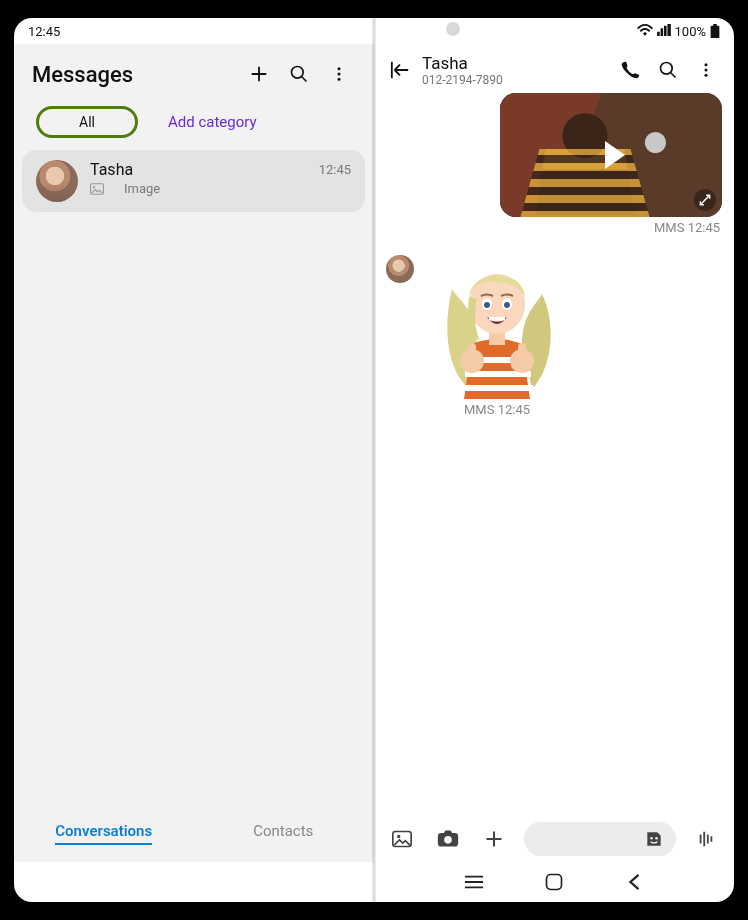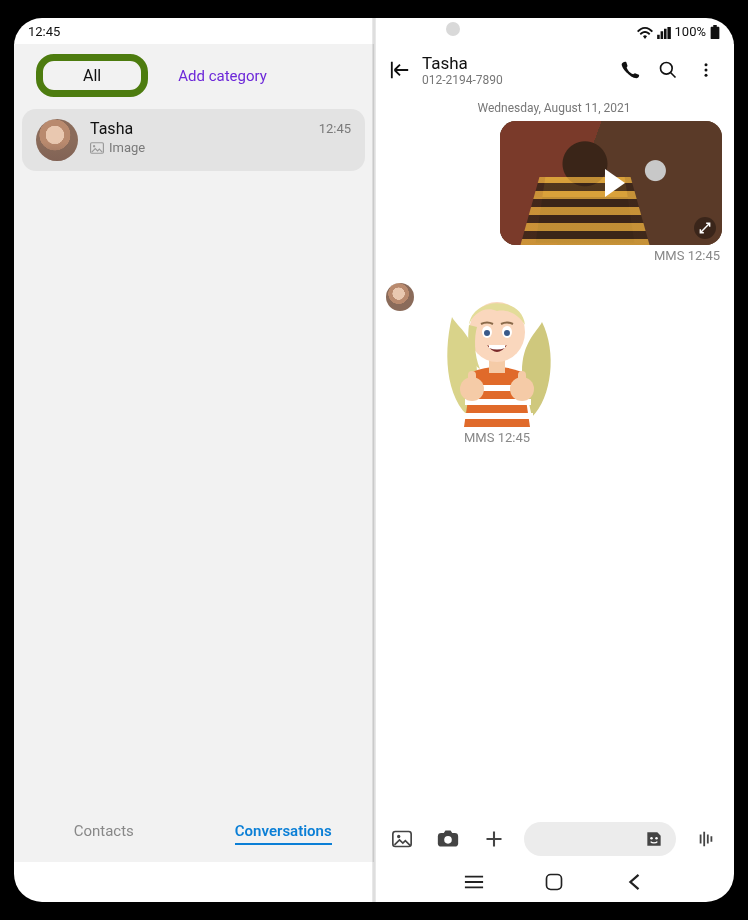--- a/index.html
+++ b/index.html
@@ -15,21 +15,21 @@
     position: absolute;
     top: 0; left: 0; right: 0; bottom: 0;
     border-radius: 34px;
     background: #000;
     padding: 18px 14px 18px 14px;
   }
   .screen {
     width: 100%;
     height: 100%;
     background: #fff;
-    border-radius: 28px;
+    border-radius: 18px;
     overflow: hidden;
     display: flex;
     flex-direction: column;
     position: relative;
   }
   
   .hinge {
     position: absolute;
     left: 50%;
     top: 0;
@@ -53,21 +53,21 @@
   
   .statusbar {
     height: 26px;
     display: flex;
     align-items: center;
     justify-content: space-between;
     padding: 0 14px;
     font-size: 13px;
     color: #111;
   }
-  .statusbar .right { display: flex; align-items: flex-end; gap: 4px; }
+  .statusbar .right { display: flex; align-items: flex-start; gap: 4px; }
   .statusbar .right svg { display: block; }
   
   .panes {
     flex: 1;
     display: flex;
     overflow: hidden;
   }
   .left-pane {
     width: 50%;
     background: #f2f2f2;
@@ -100,24 +100,24 @@
     color: #333;
     cursor: pointer;
   }
   .lp-filter {
     display: flex;
     align-items: center;
     padding: 10px 18px 12px 22px;
     gap: 30px;
   }
   .pill {
-    border: 7px solid #4d7c0f;
+    border: 3px solid #4d7c0f;
     border-radius: 18px;
     padding: 5px 40px;
-    font-size: 16px;
+    font-size: 14px;
     color: #111;
     background: #f2f2f2;
   }
   .add-cat {
     font-size: 15px;
     color: #6d28d9;
   }
   .conv-item {
     margin: 0 8px;
     background: #e3e3e3;
@@ -135,21 +135,21 @@
     position: relative;
     overflow: hidden;
   }
   .avatar::after{
     content:"";
     position:absolute; inset:0;
     background: linear-gradient(180deg, rgba(255,255,255,0) 55%, rgba(120,90,80,0.5) 100%);
   }
   .conv-main { flex: 1; }
   .conv-name { font-size: 16px; color: #111; }
-  .conv-sub { font-size: 13px; color: #7a7a7a; display: flex; align-items: center; gap: 5px; margin-top: 2px;}
+  .conv-sub { font-size: 13px; color: #7a7a7a; display: flex; align-items: center; gap: 20px; margin-top: 2px;}
   .conv-time { font-size: 13px; color: #7a7a7a; margin-top: 2px;}
   .lp-bottom {
     margin-top: auto;
     display: flex;
     padding: 16px 0 22px 0;
   }
   .lp-tab {
     flex: 1;
     text-align: center;
     font-size: 15px;
@@ -286,20 +286,41 @@
         <span>100%</span>
         <svg width="10" height="14" viewBox="0 0 10 16">
             <path fill="#111" d="M3 0h4v2h2c.6 0 1 .4 1 1v12c0 .6-.4 1-1 1H1c-.6 0-1-.4-1-1V3c0-.6.4-1 1-1h2z"></path>
           </svg>
       </div>
     </div>
 
     <div class="panes">
 
       <div class="left-pane">
+        <div class="lp-header">
+          <span class="lp-title">Messages</span>
+          <div class="icon-btn">
+            <svg width="22" height="22" viewBox="0 0 24 24">
+                <path stroke="#111" stroke-width="2" fill="none" d="M12 4v16M4 12h16"></path>
+              </svg>
+          </div>
+          <div class="icon-btn">
+            <svg width="20" height="20" viewBox="0 0 24 24">
+                <circle cx="10" cy="10" r="7" stroke="#111" stroke-width="2" fill="none"></circle>
+                <path stroke="#111" stroke-width="2" d="M15 15l6 6"></path>
+              </svg>
+          </div>
+          <div class="icon-btn">
+            <svg width="18" height="18" viewBox="0 0 24 24">
+                <circle cx="12" cy="5" r="2" fill="#111"></circle>
+                <circle cx="12" cy="12" r="2" fill="#111"></circle>
+                <circle cx="12" cy="19" r="2" fill="#111"></circle>
+              </svg>
+          </div>
+        </div>
 
         <div class="lp-filter">
           <div class="pill">All</div>
           <div class="add-cat">Add category</div>
         </div>
 
         <div class="conv-item">
           <div class="avatar"></div>
           <div class="conv-main">
             <div class="conv-name">Tasha</div>
@@ -309,22 +330,22 @@
                   <circle cx="7" cy="7" r="2" fill="#9a9a9a"></circle>
                   <path d="M3 17l6-6 4 4 3-3 5 5" fill="none" stroke="#9a9a9a" stroke-width="2"></path>
                 </svg>
               <span>Image</span>
             </div>
           </div>
           <div class="conv-time">12:45</div>
         </div>
 
         <div class="lp-bottom">
+          <div class="lp-tab active"><span>Conversations</span></div>
           <div class="lp-tab"><span>Contacts</span></div>
-          <div class="lp-tab active"><span>Conversations</span></div>
         </div>
       </div>
 
       <div class="right-pane">
         <div class="rp-header">
           <div class="icon-btn">
             <svg width="22" height="20" viewBox="0 0 24 22">
                 <path stroke="#111" stroke-width="2" fill="none" d="M3 2v18"></path>
                 <path stroke="#111" stroke-width="2" fill="none" d="M21 11H6m0 0l6-6m-6 6l6 6"></path>
               </svg>
@@ -347,21 +368,20 @@
           </div>
           <div class="icon-btn">
             <svg width="18" height="18" viewBox="0 0 24 24">
                 <circle cx="12" cy="5" r="2" fill="#111"></circle>
                 <circle cx="12" cy="12" r="2" fill="#111"></circle>
                 <circle cx="12" cy="19" r="2" fill="#111"></circle>
               </svg>
           </div>
         </div>
 
-        <div class="date-sep">Wednesday, August 11, 2021</div>
 
         <div class="msg-area">
           <div class="out-row">
             <div>
               <div class="video-thumb">
                 <div class="bg1"></div>
                 <div class="person"></div>
                 <div class="shirt"></div>
                 <div class="play-icon"></div>
                 <div class="expand-icon">

